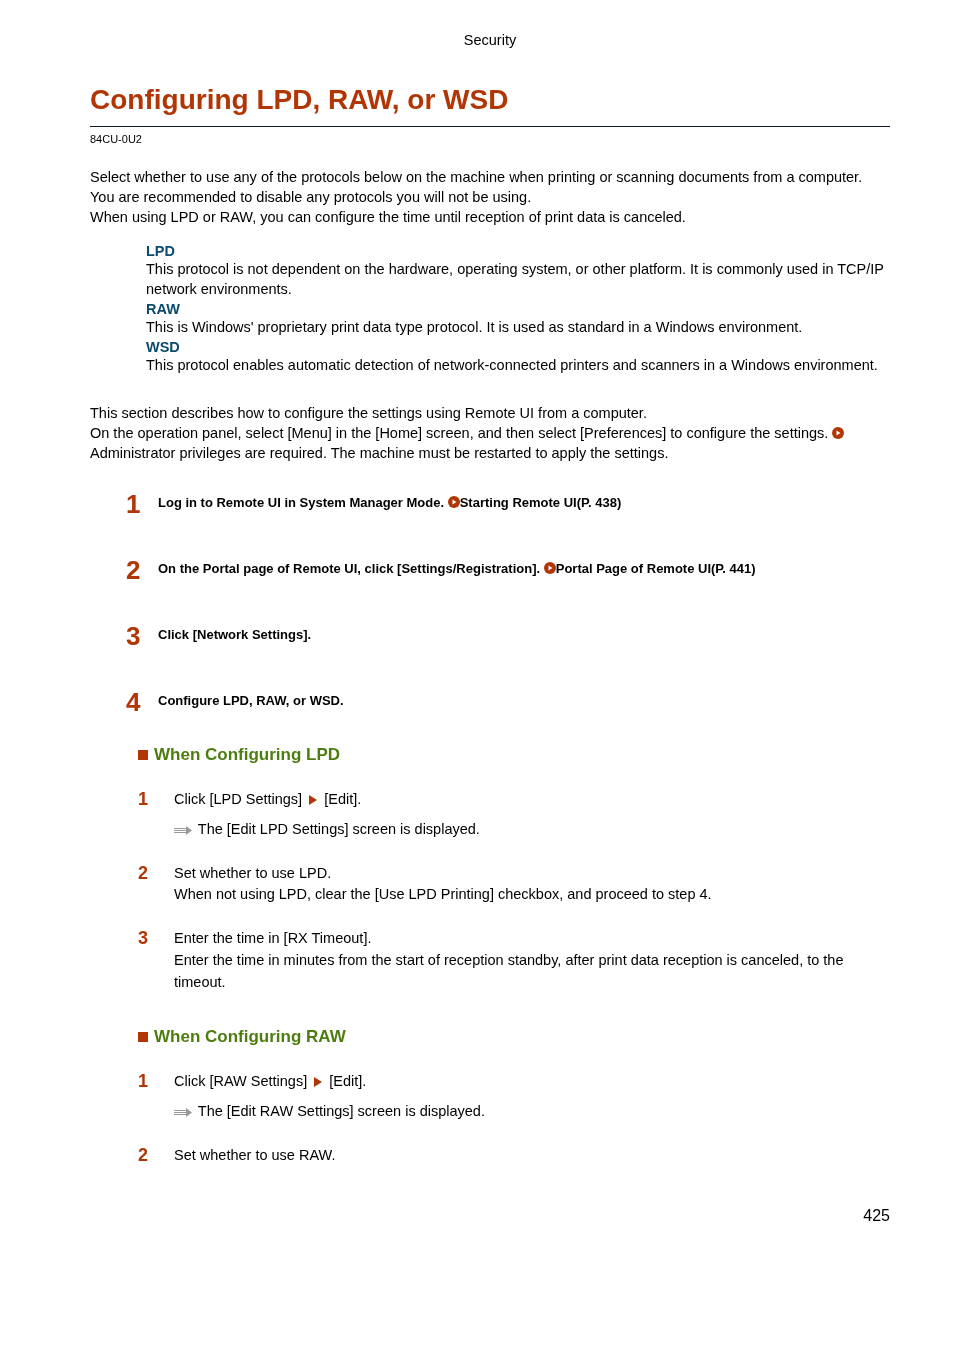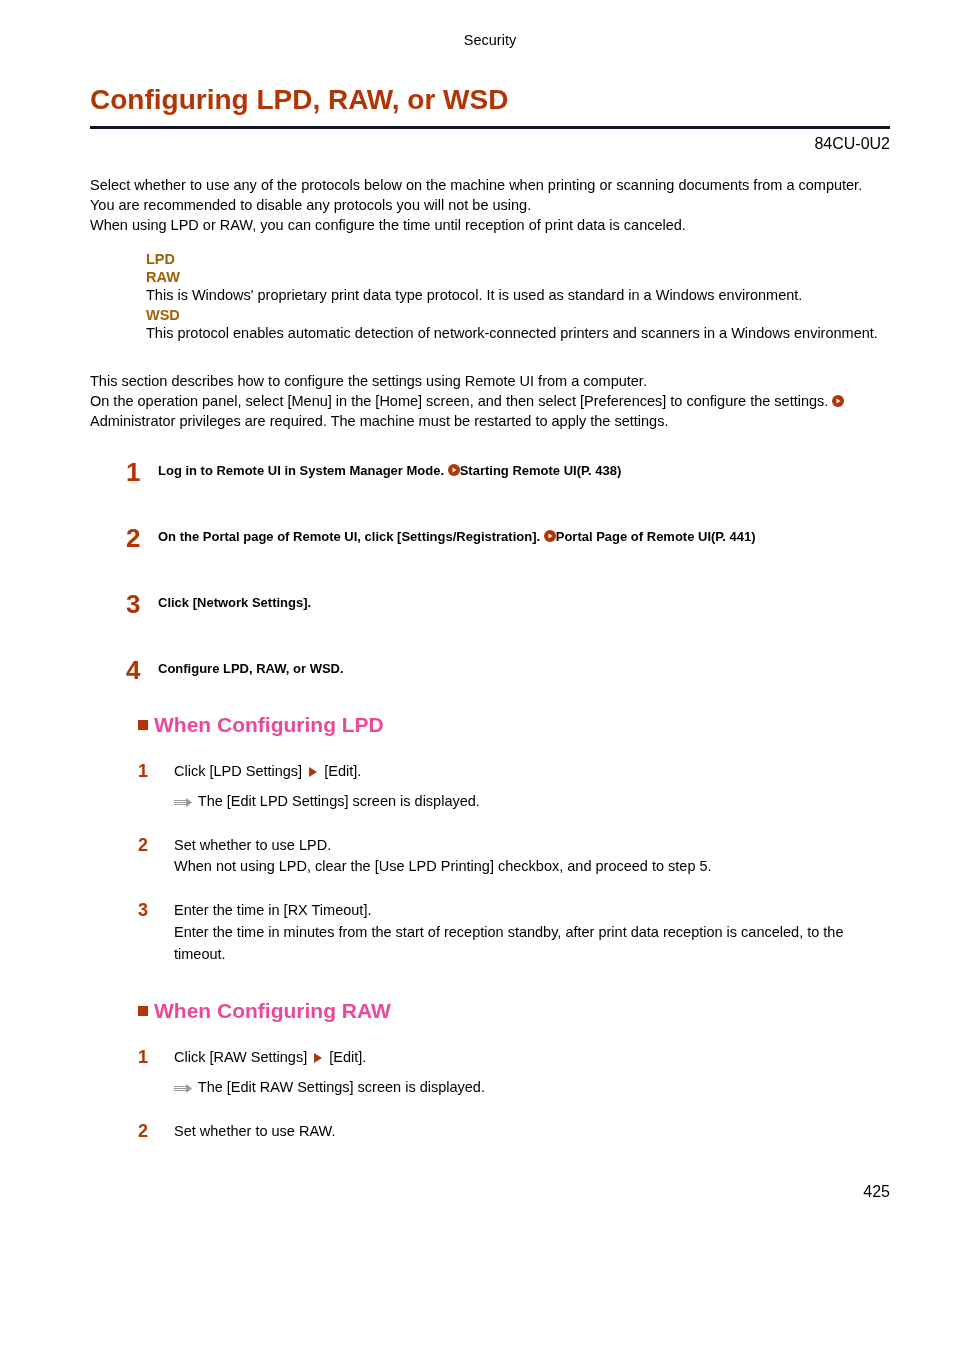--- a/index.html
+++ b/index.html
@@ -1,37 +1,37 @@
 <!DOCTYPE html>
 <html><head>
 <meta charset="utf-8">
 <style>
   * { box-sizing: border-box; margin: 0; padding: 0; }
   html, body { width: 954px; background: #fff; font-family: Arial, Helvetica, sans-serif; color: #000; }
   .page { width: 954px; padding: 32px 77px 40px 77px; margin-left: 13px; }
   .header-section { text-align: center; font-size: 14.5px; margin-bottom: 36px; }
-  .title { color: #b23605; font-size: 28px; font-weight: bold; border-bottom: 3px solid #0f172a; padding-bottom: 10px; margin-bottom: 6px; }
-  .rev-code { text-align: right; font-size: 16px; margin-bottom: 22px; }
+  .title { color: #b23605; font-size: 28px; font-weight: bold; border-bottom: 1px solid #0f172a; padding-bottom: 10px; margin-bottom: 6px; }
+  .rev-code { font-size: 11px; margin-bottom: 22px; }
   .intro { font-size: 14.5px; line-height: 1.38; margin-bottom: 16px; }
   .proto-defs { margin-left: 56px; margin-bottom: 28px; }
-  .proto-title { color: #a16207; font-weight: bold; font-size: 14.5px; margin-top: 2px; }
+  .proto-title { color: #0c4a6e; font-weight: bold; font-size: 14.5px; margin-top: 2px; }
   .proto-desc { font-size: 14.5px; line-height: 1.38; }
   .section-desc { font-size: 14.5px; line-height: 1.38; margin-bottom: 28px; }
   .link-icon { display: inline-block; width: 12px; height: 12px; vertical-align: -1px; }
   .link-icon svg { display: block; }
   .bold { font-weight: bold; }
   .link { font-weight: bold; }
   .steps { margin-left: 36px; }
   .step-row { display: flex; align-items: flex-start; margin-bottom: 40px; gap: 14px; }
   .step-num { color: #b23605; font-size: 26px; font-weight: bold; line-height: 1; min-width: 18px; }
   .step-body { font-size: 13px; font-weight: bold; line-height: 1.45; padding-top: 3px; }
   .sub-section { margin-left: 48px; margin-bottom: 34px; }
   .sub-title-row { display: flex; align-items: center; gap: 6px; margin-bottom: 24px; }
   .sub-bullet { display:inline-block; width: 10px; height: 10px; background:#b23605; }
-  .sub-title { color:#ec4899; font-weight: bold; font-size: 21px; }
+  .sub-title { color:#4d7c0f; font-weight: bold; font-size: 17px; }
   .sub-step { display:flex; gap: 22px; margin-bottom: 22px; align-items:flex-start; }
   .sub-step-num { color:#b23605; font-size: 18px; font-weight: bold; min-width: 14px; line-height: 1.2; }
   .sub-step-body { font-size: 14.5px; line-height: 1.5; }
   .arrow-bullet { display:inline-block; vertical-align: -1px; margin-right: 2px; }
   .arrow-bullet svg { display:block; }
   .tri { display:inline-block; vertical-align: -1px; margin: 0 3px; }
   .tri svg { display:block; }
   .page-number { text-align:right; font-size: 16px; margin-top: 40px; }
 </style>
 </head>
@@ -45,20 +45,21 @@
   <div class="rev-code">84CU-0U2</div>
 
   <div class="intro">
     <div>Select whether to use any of the protocols below on the machine when printing or scanning documents from a computer.</div>
     <div>You are recommended to disable any protocols you will not be using.</div>
     <div>When using LPD or RAW, you can configure the time until reception of print data is canceled.</div>
   </div>
 
   <div class="proto-defs">
     <div class="proto-title">LPD</div>
+    <div class="proto-desc">This protocol is not dependent on the hardware, operating system, or other platform. It is commonly used in TCP/IP network environments.</div>
     <div class="proto-title">RAW</div>
     <div class="proto-desc">This is Windows' proprietary print data type protocol. It is used as standard in a Windows environment.</div>
     <div class="proto-title">WSD</div>
     <div class="proto-desc">This protocol enables automatic detection of network-connected printers and scanners in a Windows environment.</div>
   </div>
 
   <div class="section-desc">
     <div>This section describes how to configure the settings using Remote UI from a computer.</div>
     <div>
       <span>On the operation panel, select [Menu] in the [Home] screen, and then select [Preferences] to configure the settings. </span><span class="link-icon"><svg width="12" height="12" viewBox="0 0 12 12">
@@ -126,21 +127,21 @@
               </svg></span>
           <span>The [Edit LPD Settings] screen is displayed.</span>
         </div>
       </div>
     </div>
 
     <div class="sub-step">
       <div class="sub-step-num">2</div>
       <div class="sub-step-body">
         <div>Set whether to use LPD.</div>
-        <div>When not using LPD, clear the [Use LPD Printing] checkbox, and proceed to step 5.</div>
+        <div>When not using LPD, clear the [Use LPD Printing] checkbox, and proceed to step 4.</div>
       </div>
     </div>
 
     <div class="sub-step" style="margin-bottom:0;">
       <div class="sub-step-num">3</div>
       <div class="sub-step-body">
         <div>Enter the time in [RX Timeout].</div>
         <div>Enter the time in minutes from the start of reception standby, after print data reception is canceled, to the timeout.</div>
       </div>
     </div>

